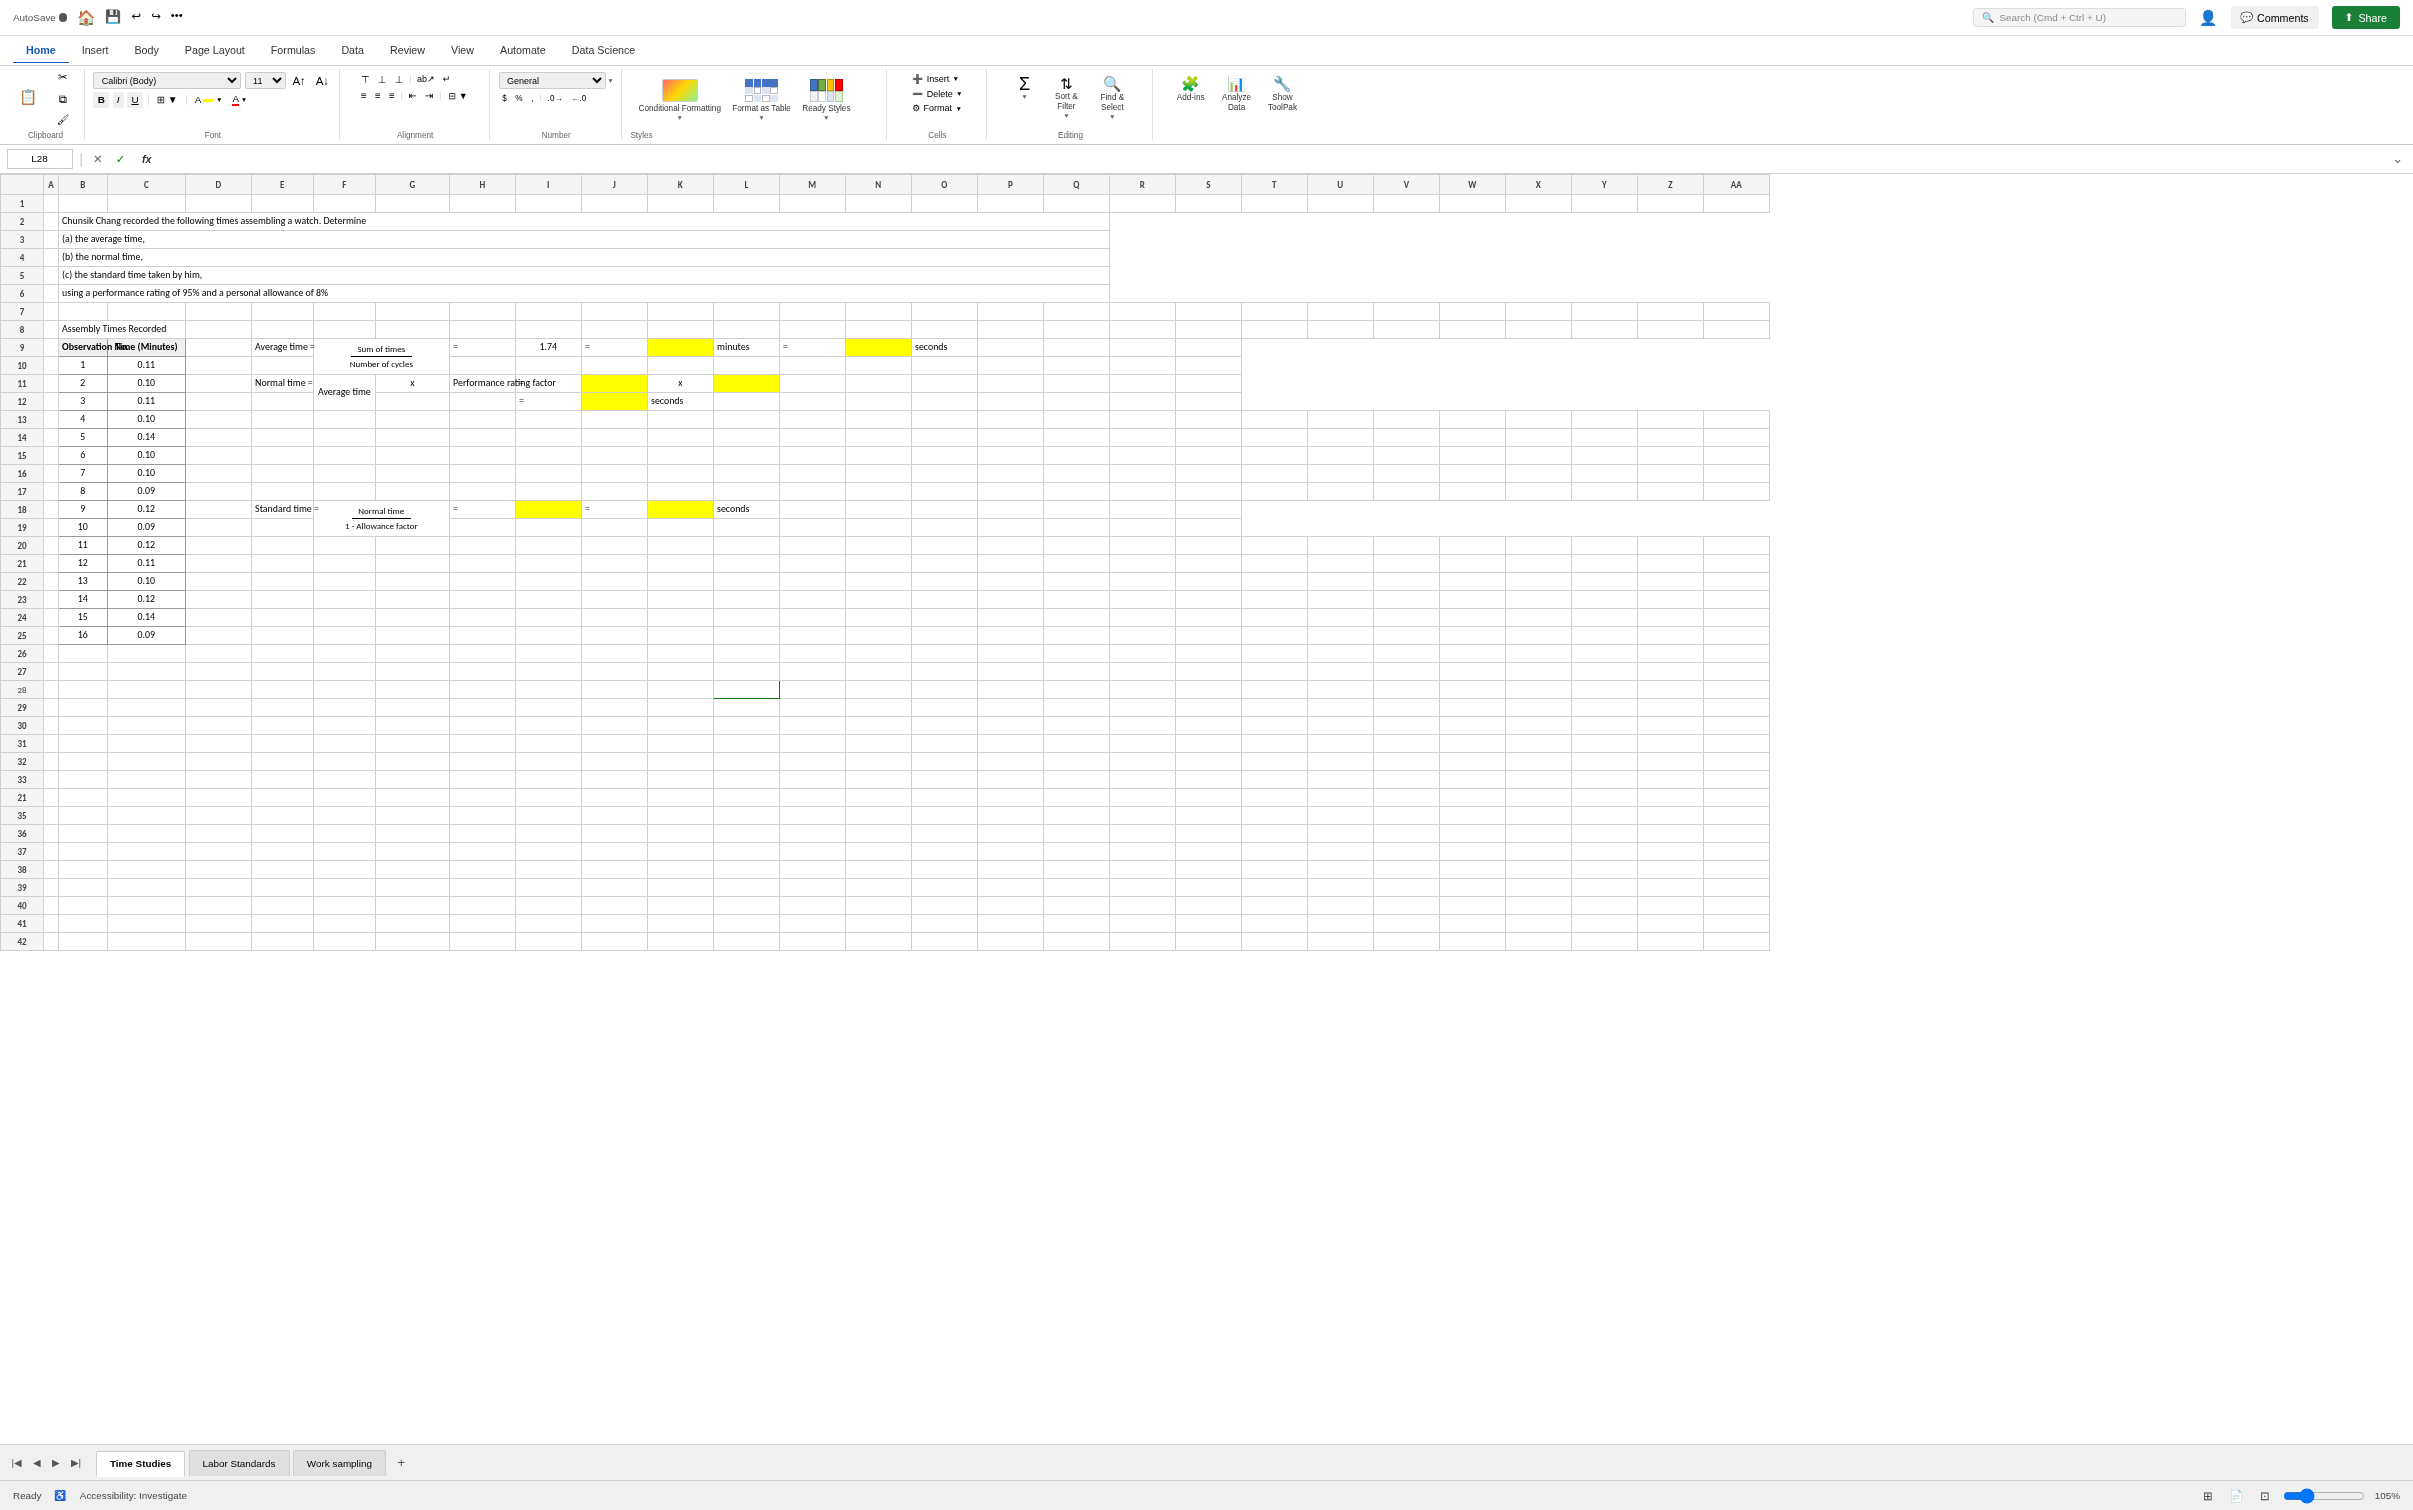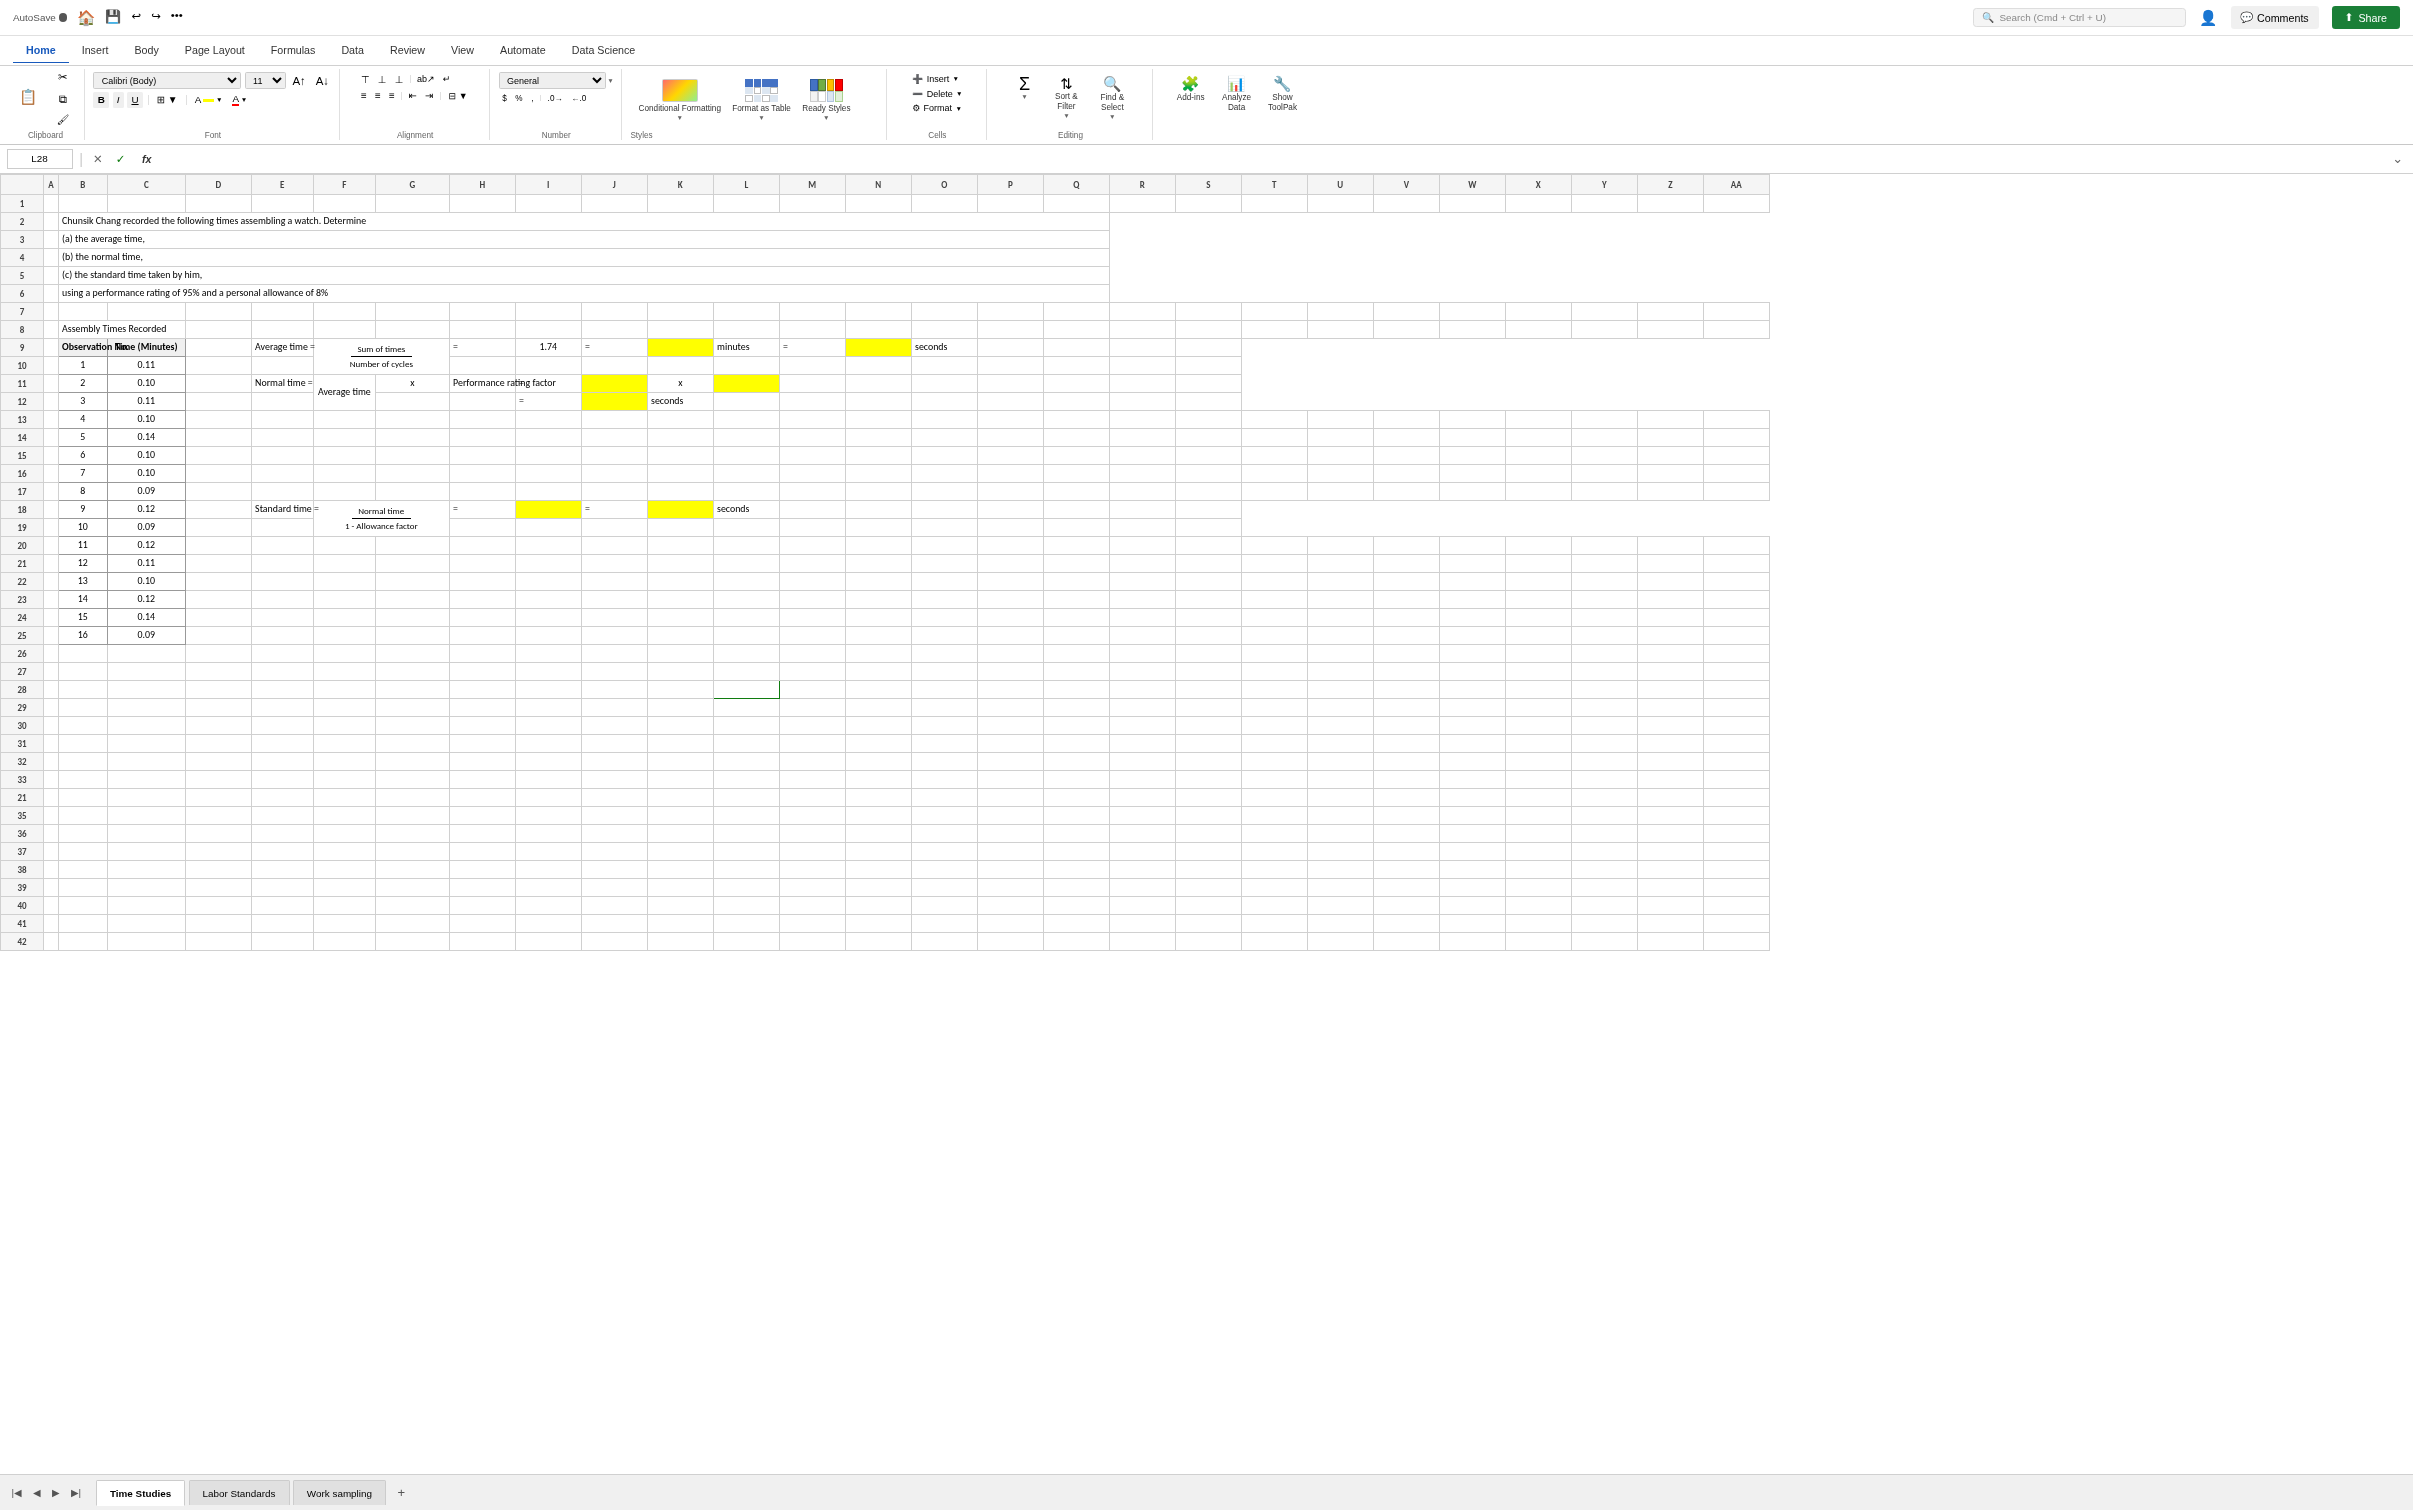--- a/index.html
+++ b/index.html
@@ -1063,21 +1063,21 @@
                 <td style="height: 18px; border: 0.8px solid rgb(208, 208, 208); padding: 1.6px 3.3px;"></td>
                 <td style="height: 18px; border: 0.8px solid rgb(208, 208, 208); padding: 1.6px 3.3px;"></td>
                 <td style="height: 18px; border: 0.8px solid rgb(208, 208, 208); padding: 1.6px 3.3px;"></td>
                 <td style="height: 18px; border: 0.8px solid rgb(208, 208, 208); padding: 1.6px 3.3px;"></td>
                 <td style="height: 18px; border: 0.8px solid rgb(208, 208, 208); padding: 1.6px 3.3px;"></td>
                 <td style="height: 18px; border: 0.8px solid rgb(208, 208, 208); padding: 1.6px 3.3px;"></td>
                 <td style="height: 18px; border: 0.8px solid rgb(208, 208, 208); padding: 1.6px 3.3px;"></td>
                 <td style="height: 18px; border: 0.8px solid rgb(208, 208, 208); padding: 1.6px 3.3px;"></td>
               </tr>
               <tr>
-                <td style="background: rgb(245, 245, 245); text-align: center; font-weight: 700; color: rgb(68, 68, 68); font-size: 9px; border: 0.8px solid rgb(208, 208, 208); height: 18px; padding: 0px;">28</td>
+                <td style="background: rgb(245, 245, 245); text-align: center; font-weight: 400; color: rgb(68, 68, 68); font-size: 9px; border: 0.8px solid rgb(208, 208, 208); height: 18px; padding: 0px;">28</td>
                 <td style="height: 18px; border: 0.8px solid rgb(208, 208, 208); padding: 1.6px 3.3px;"></td>
                 <td style="height: 18px; border: 0.8px solid rgb(208, 208, 208); padding: 1.6px 3.3px;"></td>
                 <td style="height: 18px; border: 0.8px solid rgb(208, 208, 208); padding: 1.6px 3.3px;"></td>
                 <td style="height: 18px; border: 0.8px solid rgb(208, 208, 208); padding: 1.6px 3.3px;"></td>
                 <td style="height: 18px; border: 0.8px solid rgb(208, 208, 208); padding: 1.6px 3.3px;"></td>
                 <td style="height: 18px; border: 0.8px solid rgb(208, 208, 208); padding: 1.6px 3.3px;"></td>
                 <td style="height: 18px; border: 0.8px solid rgb(208, 208, 208); padding: 1.6px 3.3px;"></td>
                 <td style="height: 18px; border: 0.8px solid rgb(208, 208, 208); padding: 1.6px 3.3px;"></td>
                 <td style="height: 18px; border: 0.8px solid rgb(208, 208, 208); padding: 1.6px 3.3px;"></td>
                 <td style="height: 18px; border: 0.8px solid rgb(208, 208, 208); padding: 1.6px 3.3px;"></td>
@@ -1532,15 +1532,29 @@
       <span class="nav-arrow">◀</span>
       <span class="nav-arrow">▶</span>
       <span class="nav-arrow">▶|</span>
     </div>
     <div class="sheet-tab active">Time Studies</div>
     <div class="sheet-tab">Labor Standards</div>
     <div class="sheet-tab">Work sampling</div>
     <button class="add-sheet">+</button>
   </div>
 
+  <div id="status-bar">
+    <div id="status-bar-left">
+      <span>Ready</span>
+      <span>♿</span>
+      <span>Accessibility: Investigate</span>
+    </div>
+    <div id="status-bar-right">
+      <span class="view-btn">⊞</span>
+      <span class="view-btn">📄</span>
+      <span class="view-btn">⊡</span>
+      <input type="range" class="zoom-slider" min="10" max="400" value="105" style="">
+      <span>105%</span>
+    </div>
+  </div>
 
 </div>
 
 
 </body></html>

